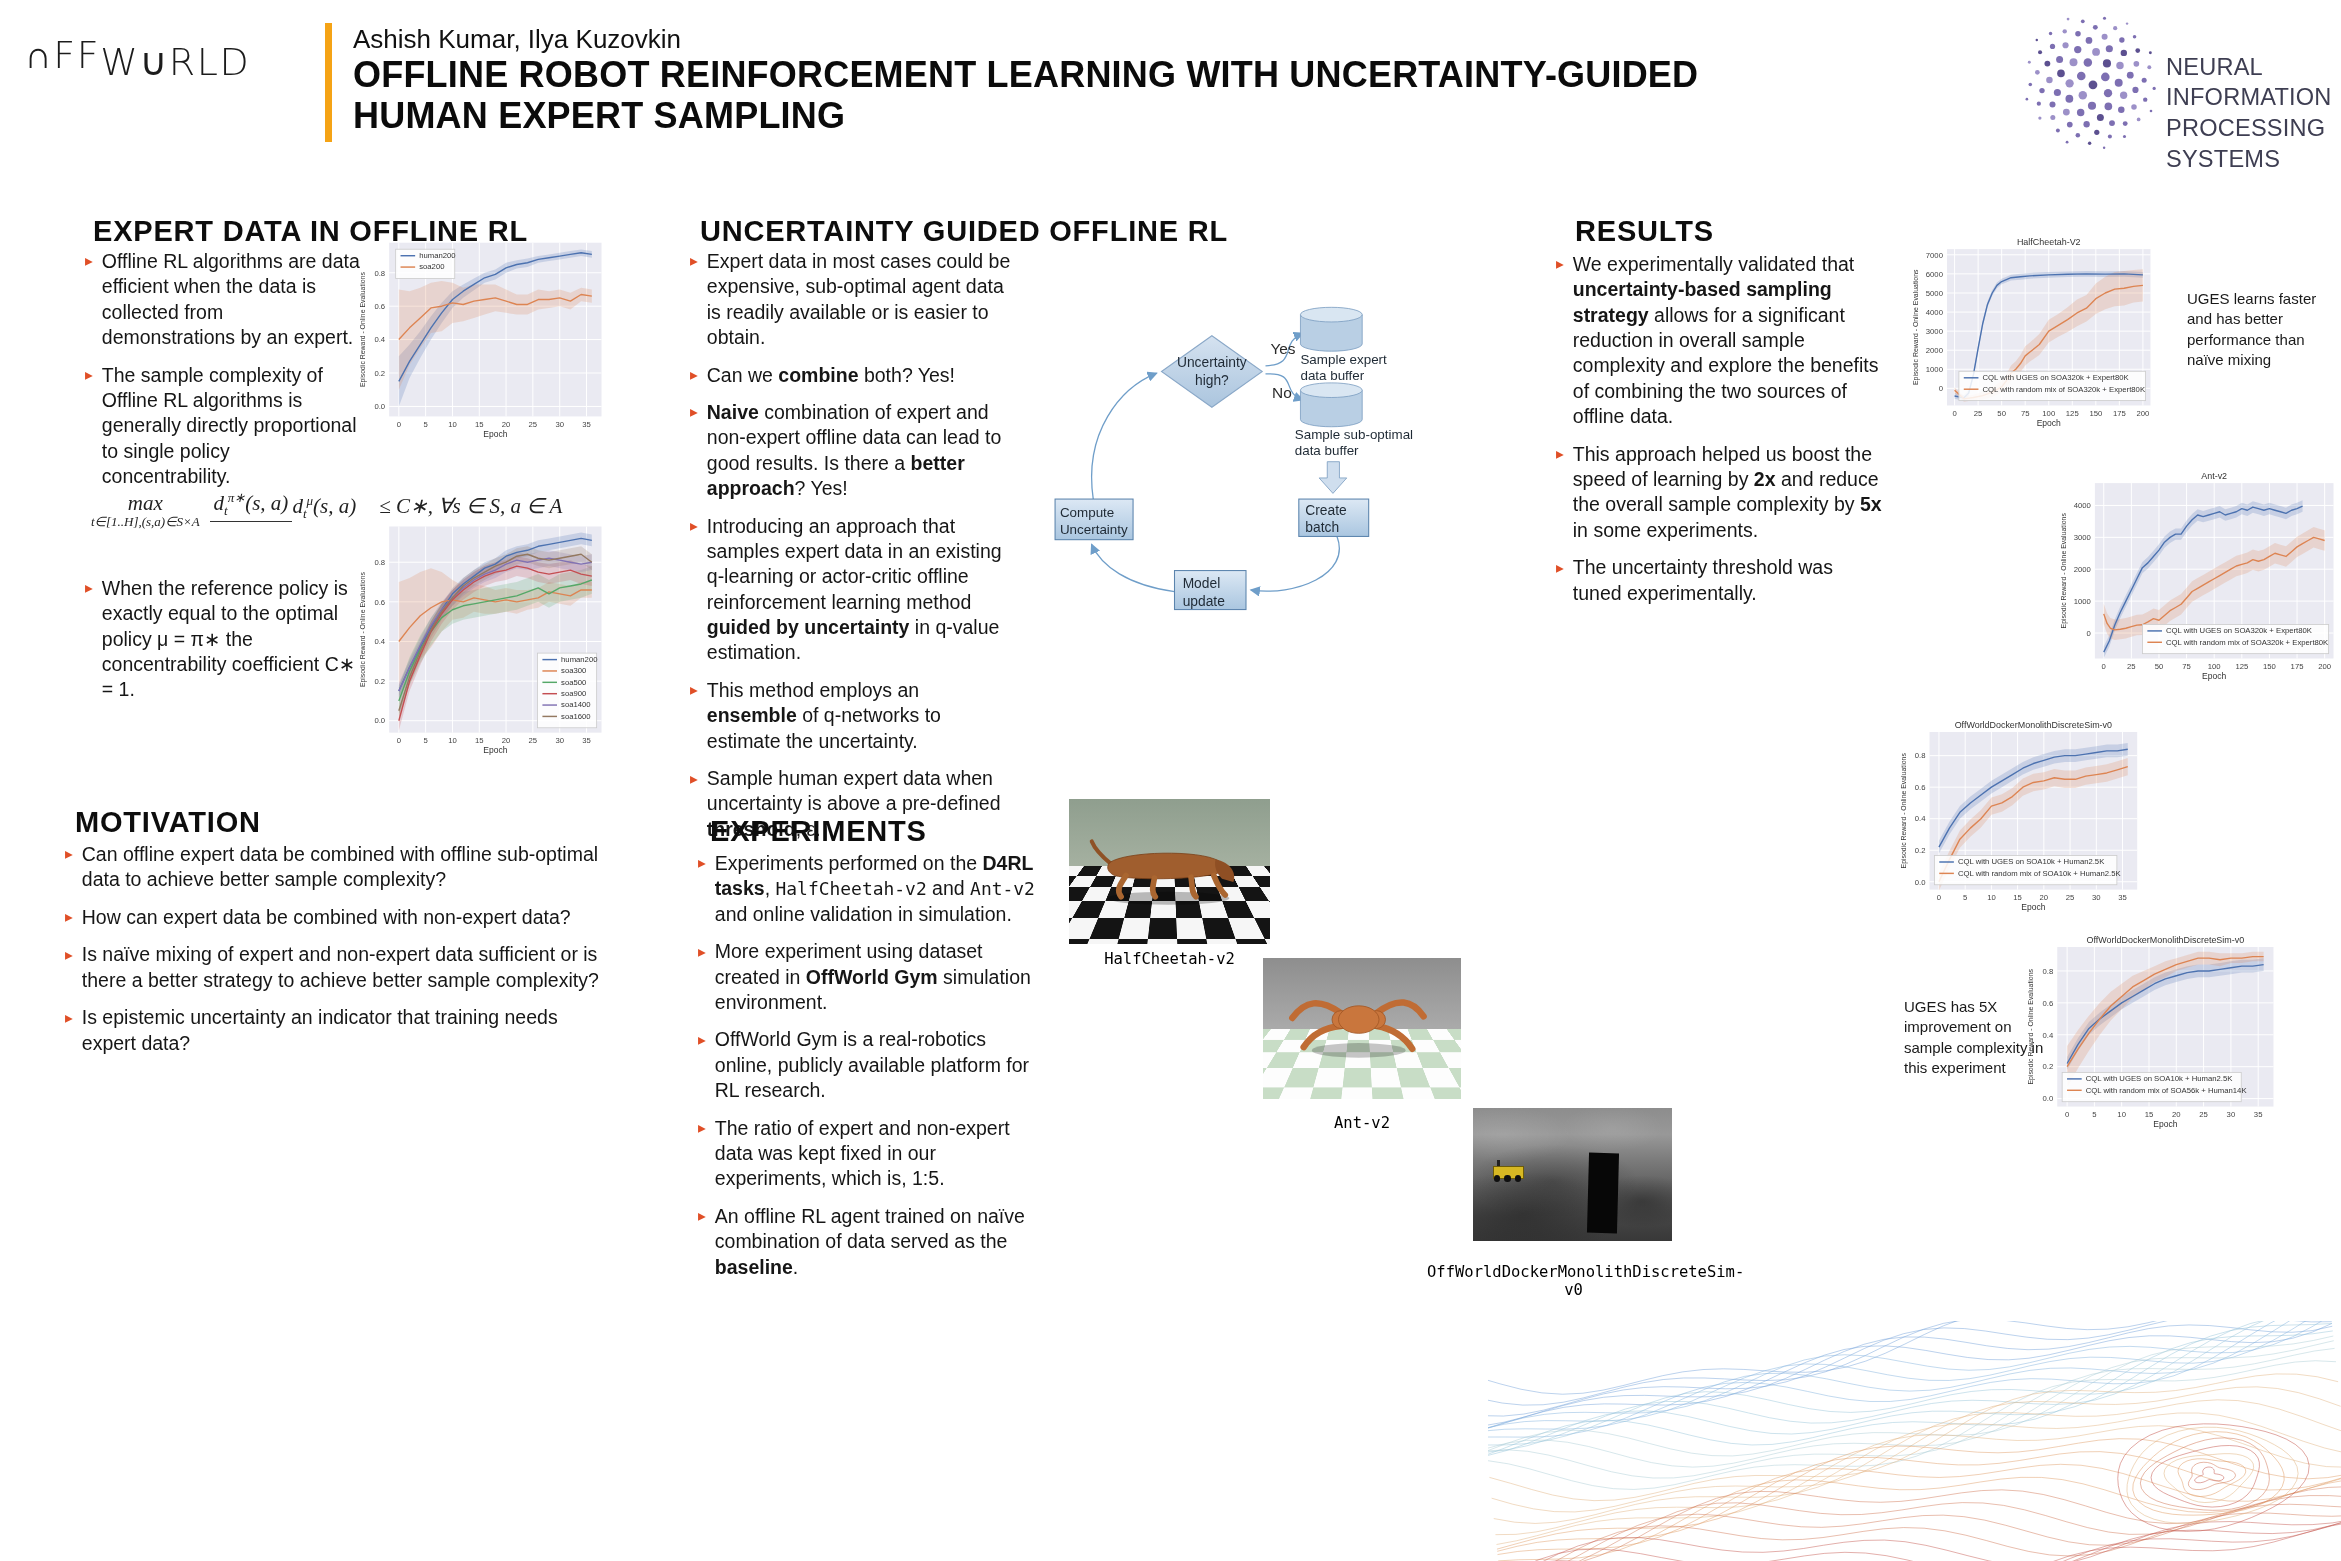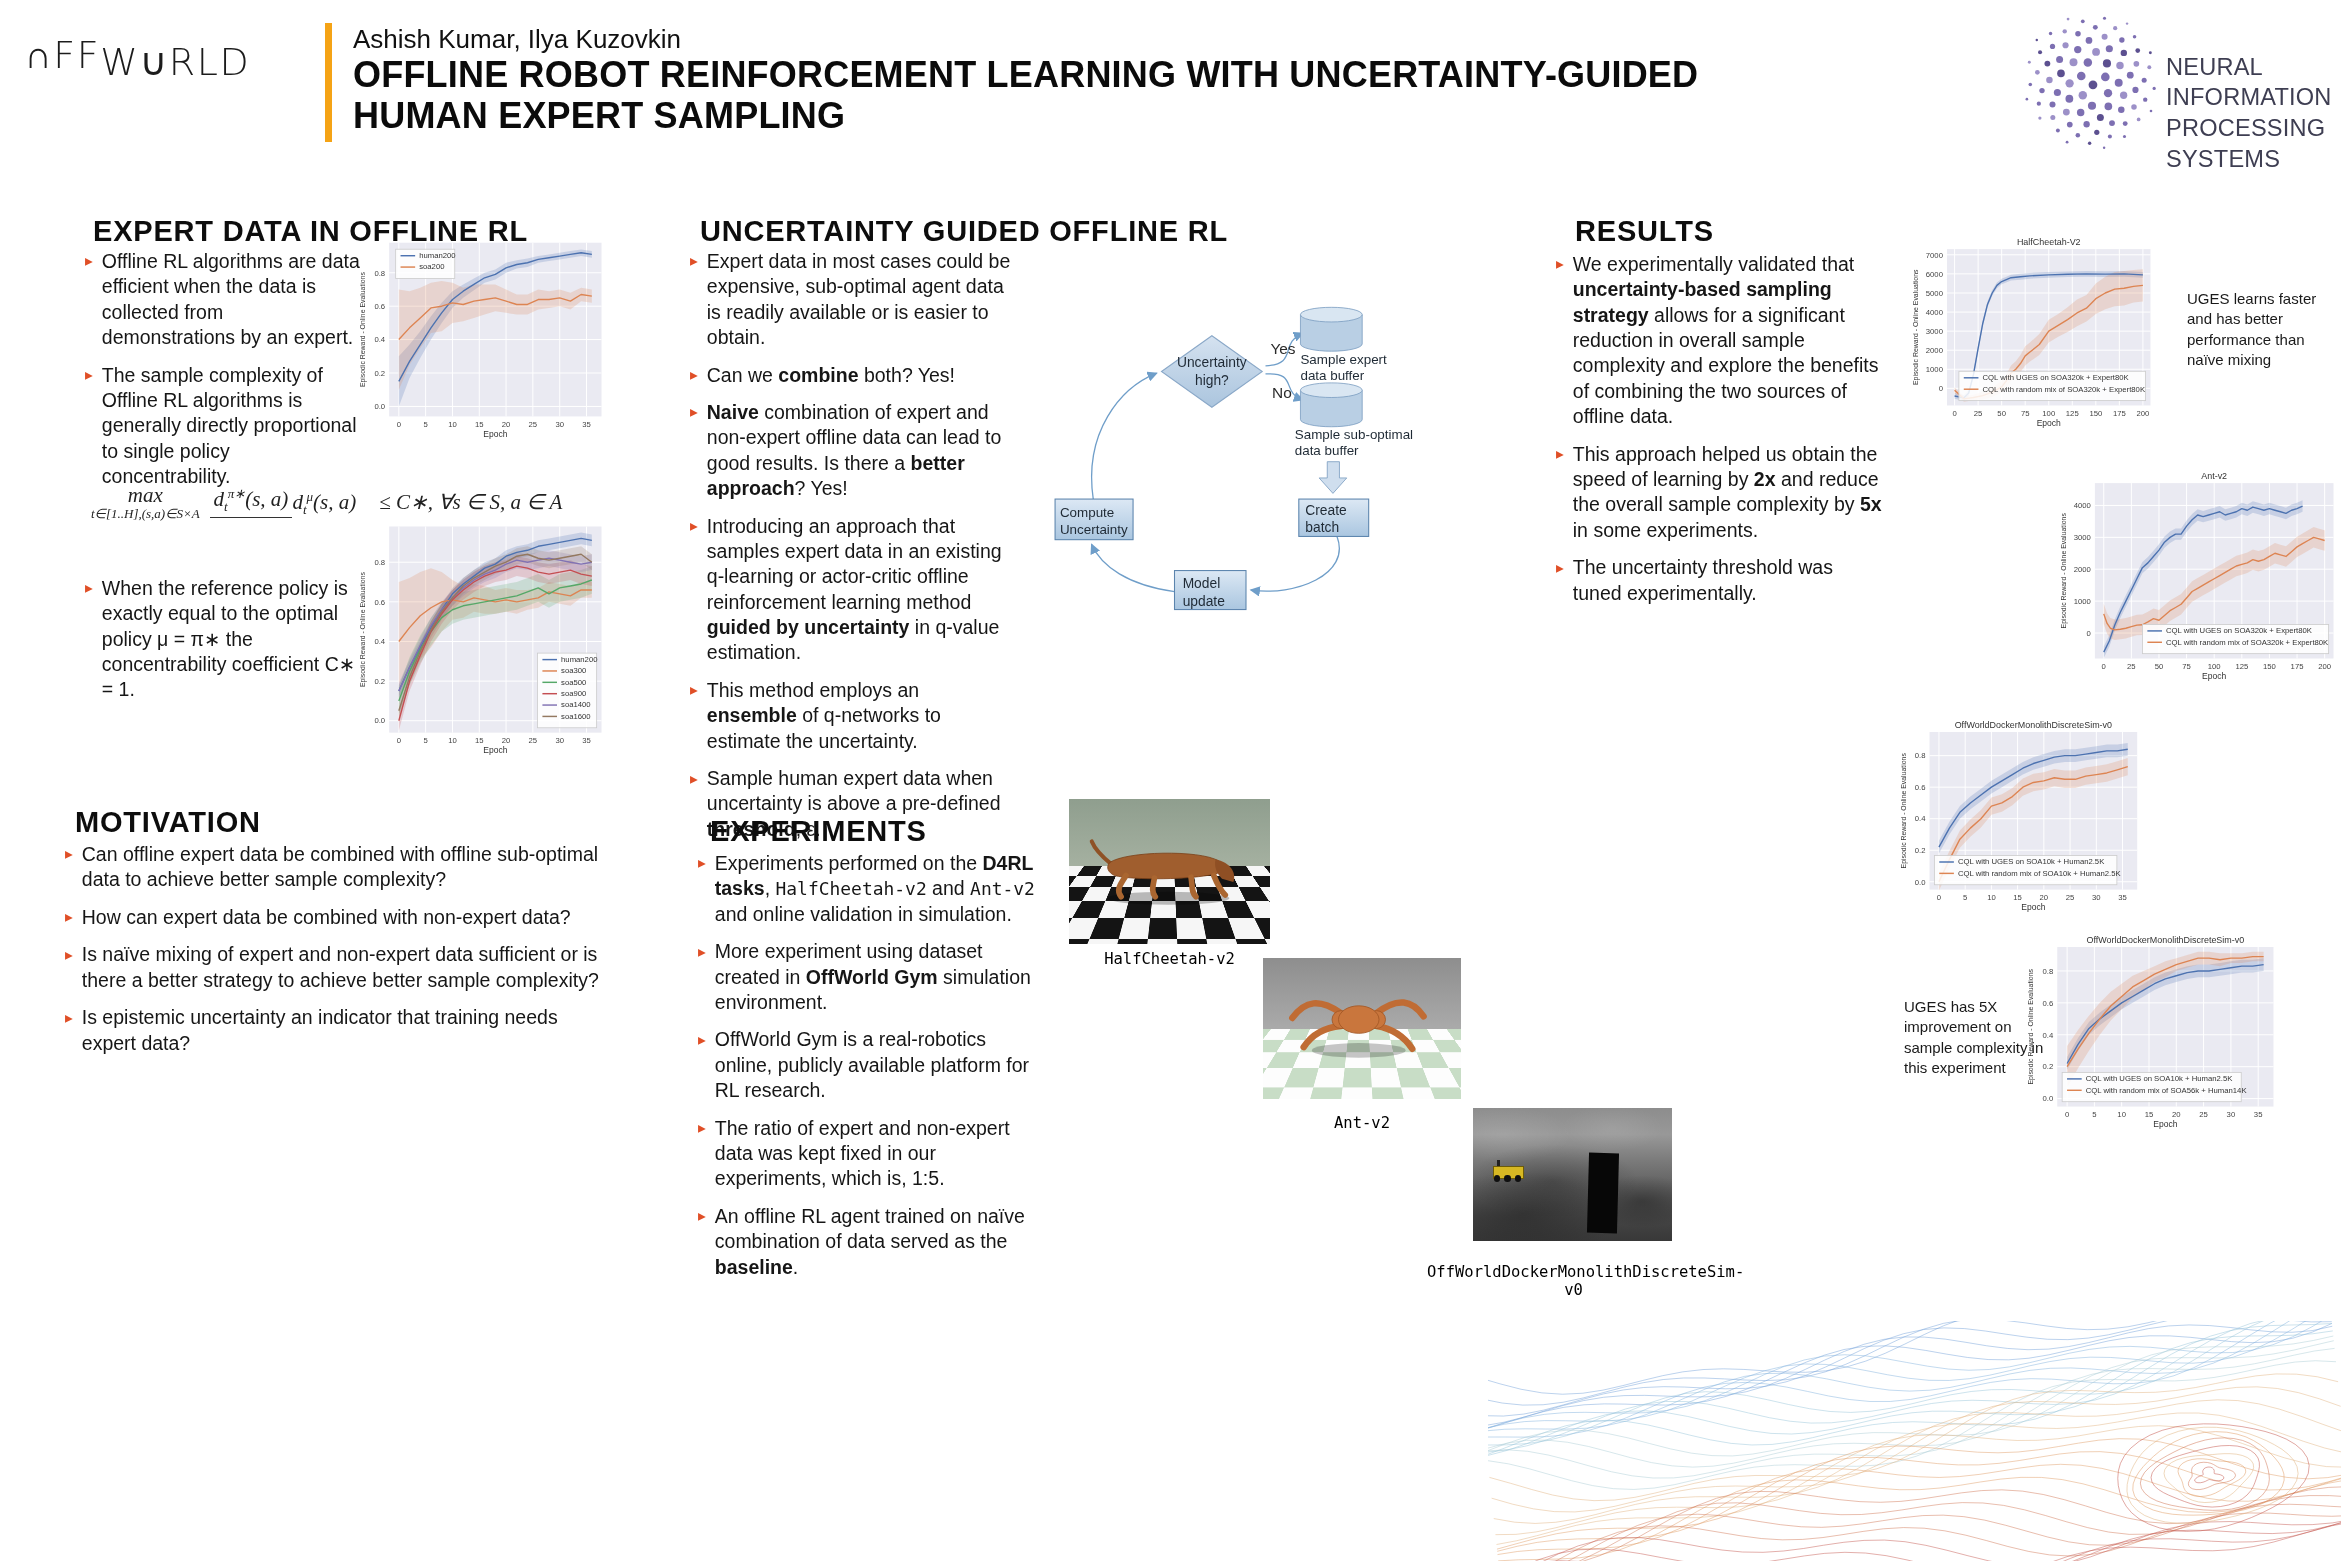--- a/index.html
+++ b/index.html
@@ -16,21 +16,21 @@
   
   h2.sec{font-size:29px;font-weight:800;letter-spacing:0.8px;color:#0d0d0d;margin:12px;}
   .blist{font-size:19.5px;line-height:1.3;}
   .bullet{display:flex;gap:9px;margin-bottom:12.2px;}
   .bullet .arrow{color:#E04F27;font-size:15.5px;flex:0 0 auto;margin-top:2.4px;}
   .bullet .bold{font-weight:700;}
   .bullet .mono{font-family:"DejaVu Sans Mono","Liberation Mono",monospace;font-size:0.92em;}
   
   .formula{font-family:"Liberation Serif",serif;font-style:italic;font-size:21px;color:#222;
            display:flex;align-items:center;}
-  .mop{display:inline-flex;flex-direction:column;align-items:center;margin-right:9.8px;}
+  .mop{display:inline-flex;flex-direction:column;align-items:center;margin-right:9.8px;margin-top:8px;}
   .mop .opsub{font-size:13px;margin-top:-2.4px;}
   .frac{display:inline-flex;align-items:center;}
   .frac .num{border-bottom:1.2px solid #333;padding:0 4.1px 1.6px;}
   .frac .den{padding-top:1.6px;}
   .formula sub{font-size:0.62em;}
   .formula sup{font-size:0.62em;}
   .frhs{margin-left:23px;}
   
   .chart svg text{font-family:"Liberation Sans",sans-serif;}
   
@@ -445,21 +445,21 @@
 <div class="abs figlabel" style="left:1427px;top:1263px;width:293px;">OffWorldDockerMonolithDiscreteSim-v0</div>
 
 <h2 class="abs sec" style="left:1563px;top:203px;">RESULTS</h2>
 <div class="abs blist" style="left:1556px;top:252px;width:329px;">
     <div class="bullet">
       <span class="arrow">▸</span>
       <span class="btext"><span>We experimentally validated that </span><span class="bold">uncertainty-based sampling strategy</span><span> allows for a significant reduction in overall sample complexity and explore the benefits of combining the two sources of offline data.</span></span>
     </div>
     <div class="bullet">
       <span class="arrow">▸</span>
-      <span class="btext"><span>This approach helped us obtain the speed of learning by </span><span class="bold">2x</span><span> and reduce the overall sample complexity by </span><span class="bold">5x</span><span> in some experiments.</span></span>
+      <span class="btext"><span>This approach helped us boost the speed of learning by </span><span class="bold">2x</span><span> and reduce the overall sample complexity by </span><span class="bold">5x</span><span> in some experiments.</span></span>
     </div>
     <div class="bullet">
       <span class="arrow">▸</span>
       <span class="btext"><span>The uncertainty threshold was tuned experimentally.</span></span>
     </div>
   </div>
 
 <div class="abs chart" style="left:1911px;top:236px;width:246px;height:194px;"><svg width="246" height="194" xmlns="http://www.w3.org/2000/svg" viewBox="0 0 302 238">
       <rect x="44.2" y="16" width="249.8" height="192" fill="#eaeaf2"></rect>
       <line x1="53.5" y1="16" x2="53.5" y2="208" stroke="#fff" stroke-width="1.2"></line>

